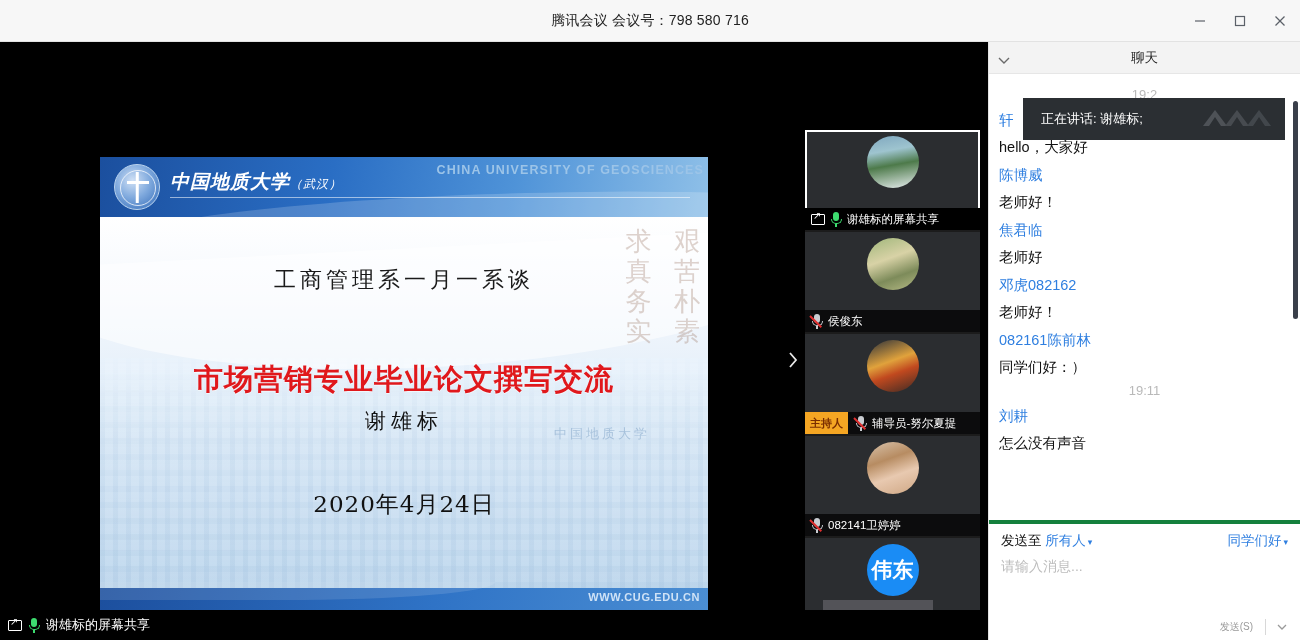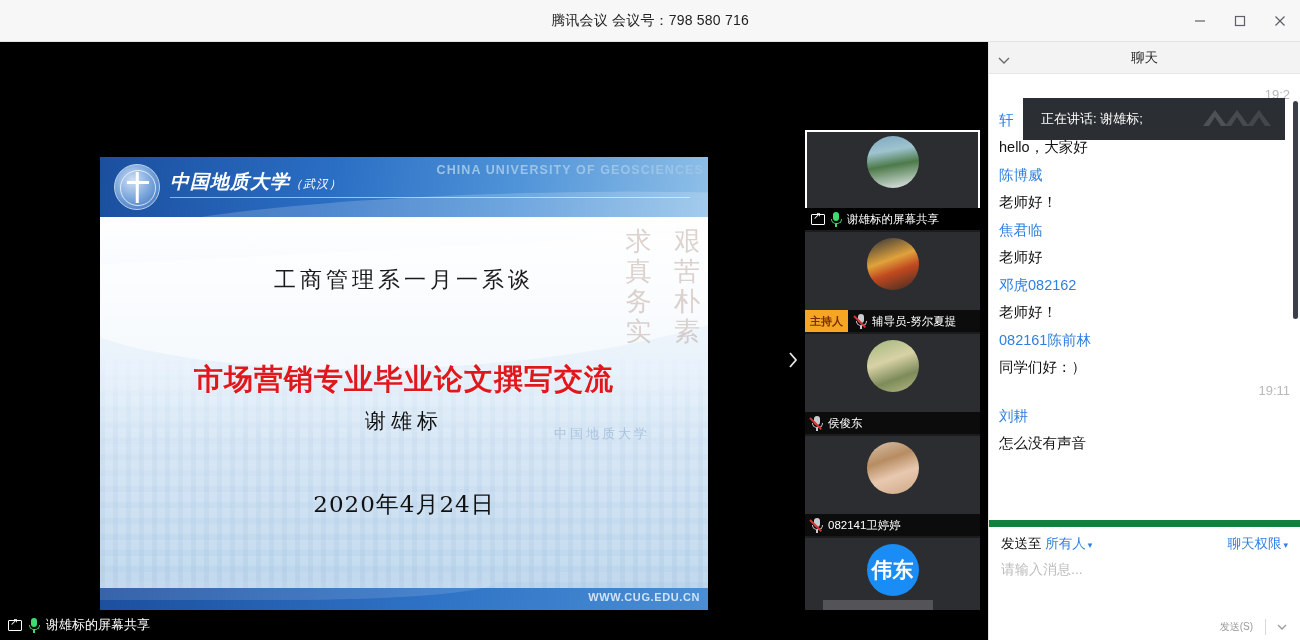--- a/index.html
+++ b/index.html
@@ -215,40 +215,40 @@
     position:relative; height:32px; background:#f3f3f3; border-bottom:1px solid #e6e6e6;
     display:flex; align-items:center; justify-content:center;
   }
   .chat-head-title{ font-size:13.5px; color:#222; }
   .chat-collapse{ position:absolute; left:8px; top:9px; color:#6a6a6a; }
 
   .chat-list{
     position:absolute; left:0; top:33px; right:0; height:445px;
     background:#fff; overflow:hidden; padding:6px 10px 0 10px;
   }
-  .chat-time{ text-align:right; color:#b9b9b9; font-size:13px; margin:6px 0 4px; }
+  .chat-time{ text-align:center; color:#b9b9b9; font-size:13px; margin:6px 0 4px; }
   .chat-sender{ color:#2f7fe0; font-size:14.5px; margin-top:9px; }
   .chat-msg{ color:#111; font-size:14.5px; margin-top:8px; }
   .chat-scrollbar{
     position:absolute; right:2px; top:26px; width:5px; height:218px;
     background:#3a3f4a; border-radius:3px;
   }
 
   .speaking-tip{
     position:absolute; left:34px; top:56px; width:262px; height:42px;
     background:#2b2f33; color:#fff; font-size:13px;
     display:flex; align-items:center; padding-left:18px; overflow:hidden;
   }
   .tip-deco{
     position:absolute; right:12px; top:8px; width:74px; height:26px; opacity:.35;
   }
 
   .chat-compose{
     position:absolute; left:0; right:0; top:478px; bottom:0;
-    border-top:7px solid #15803d; background:#fff;
+    border-top:4px solid #15803d; background:#fff;
   }
   .compose-row{
     display:flex; align-items:center; justify-content:space-between;
     padding:8px 12px 4px 12px; font-size:13.5px;
   }
   .send-to{ color:#111; }
   .send-to b{ color:#2f7fe0; font-weight:400; }
   .caret{ font-size:9px; color:#2f7fe0; margin-left:2px; }
   .chat-perm{ color:#2f7fe0; font-size:13.5px; }
   .compose-input{
@@ -342,43 +342,43 @@
           <span class="mic on">
               <i class="cap"></i>
               <i class="arc"></i>
               <i class="stem"></i>
             </span>
           <span>谢雄标的屏幕共享</span>
         </div>
       </div>
 
       <div class="thumb">
+        <div class="avatar av-kid"></div>
+        <div class="thumb-bar">
+          <span class="mic off">
+              <i class="cap"></i>
+              <i class="arc"></i>
+              <i class="stem"></i>
+              <i class="slash"></i>
+            </span>
+          <span>侯俊东</span>
+        </div>
+      </div>
+
+      <div class="thumb">
         <div class="avatar av-sunset"></div>
         <div class="thumb-bar">
           <span class="host-badge">主持人</span>
           <span class="mic off">
               <i class="cap"></i>
               <i class="arc"></i>
               <i class="stem"></i>
               <i class="slash"></i>
             </span>
           <span>辅导员-努尔夏提</span>
-        </div>
-      </div>
-
-      <div class="thumb">
-        <div class="avatar av-kid"></div>
-        <div class="thumb-bar">
-          <span class="mic off">
-              <i class="cap"></i>
-              <i class="arc"></i>
-              <i class="stem"></i>
-              <i class="slash"></i>
-            </span>
-          <span>侯俊东</span>
         </div>
       </div>
 
       <div class="thumb">
         <div class="avatar av-girl"></div>
         <div class="thumb-bar">
           <span class="mic off">
               <i class="cap"></i>
               <i class="arc"></i>
               <i class="stem"></i>
@@ -456,21 +456,21 @@
       </svg>
     </div>
 
     <div class="chat-compose">
       <div class="compose-row">
         <div class="send-to">
           <span>发送至</span>
           <b>所有人</b><span class="caret">▾</span>
         </div>
         <div class="chat-perm">
-          <span>聊天权限</span><span class="caret">▾</span>
+          <span>同学们好</span><span class="caret">▾</span>
         </div>
       </div>
       <div class="compose-input">请输入消息...</div>
       <div class="compose-actions">
         <span class="send-btn">发送(S)</span>
         <span class="send-sep"></span>
         <span class="send-caret">
           <svg width="12" height="8" viewBox="0 0 12 8">
               <polyline points="2,2 6,6 10,2" fill="none" stroke="#9a9a9a" stroke-width="1.3"></polyline>
             </svg>

